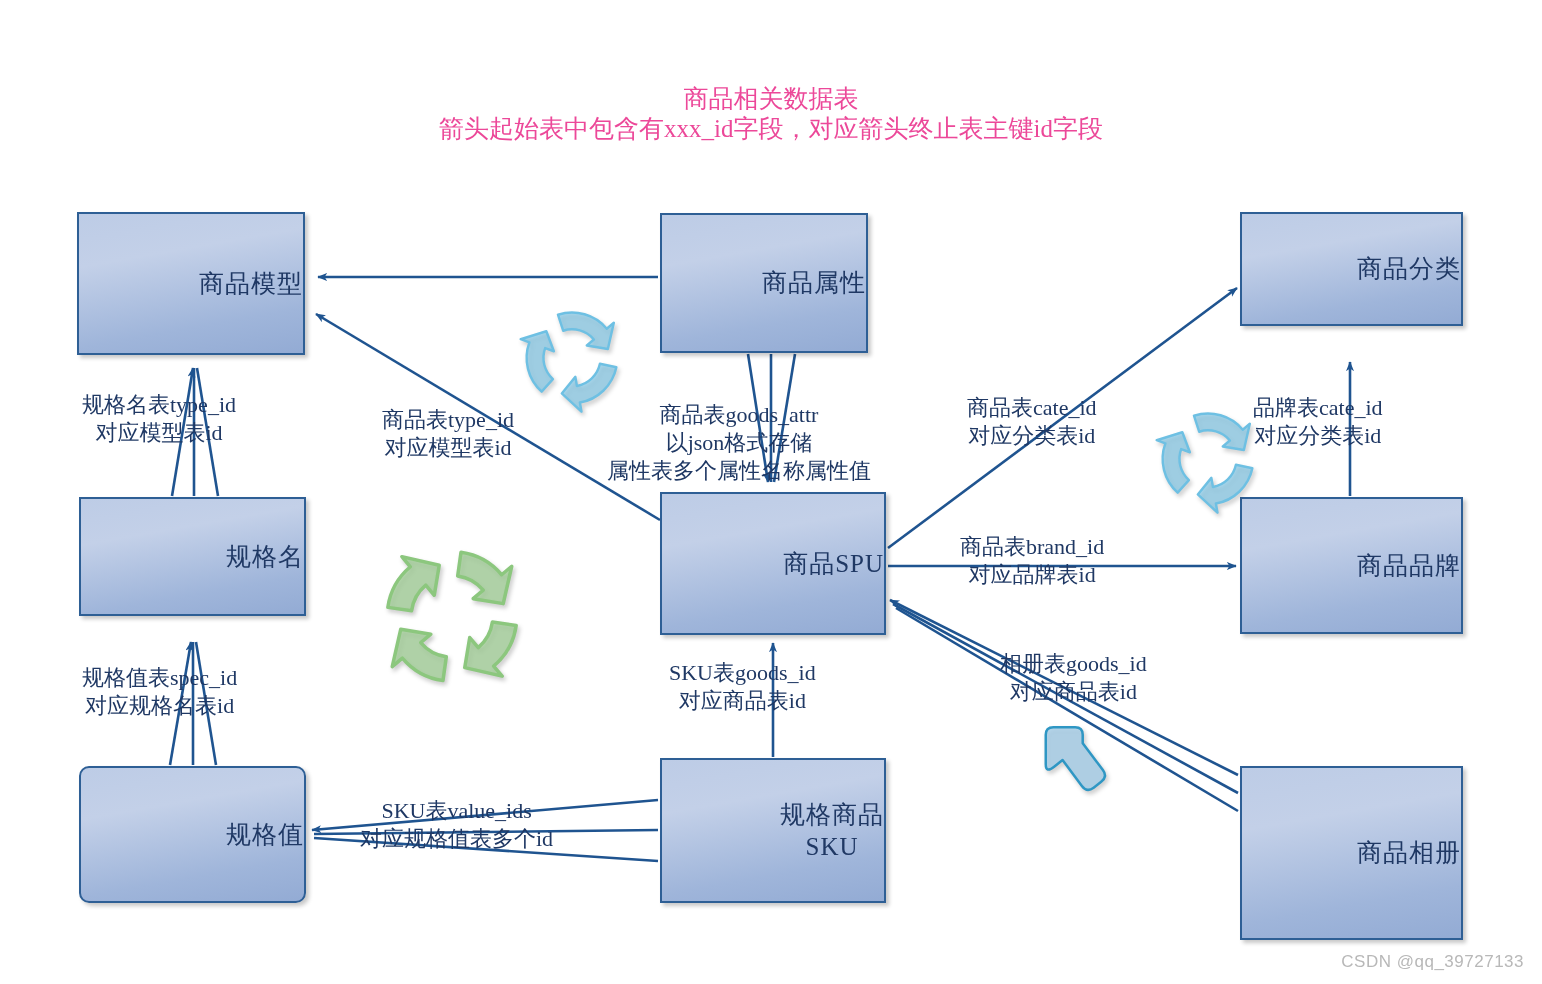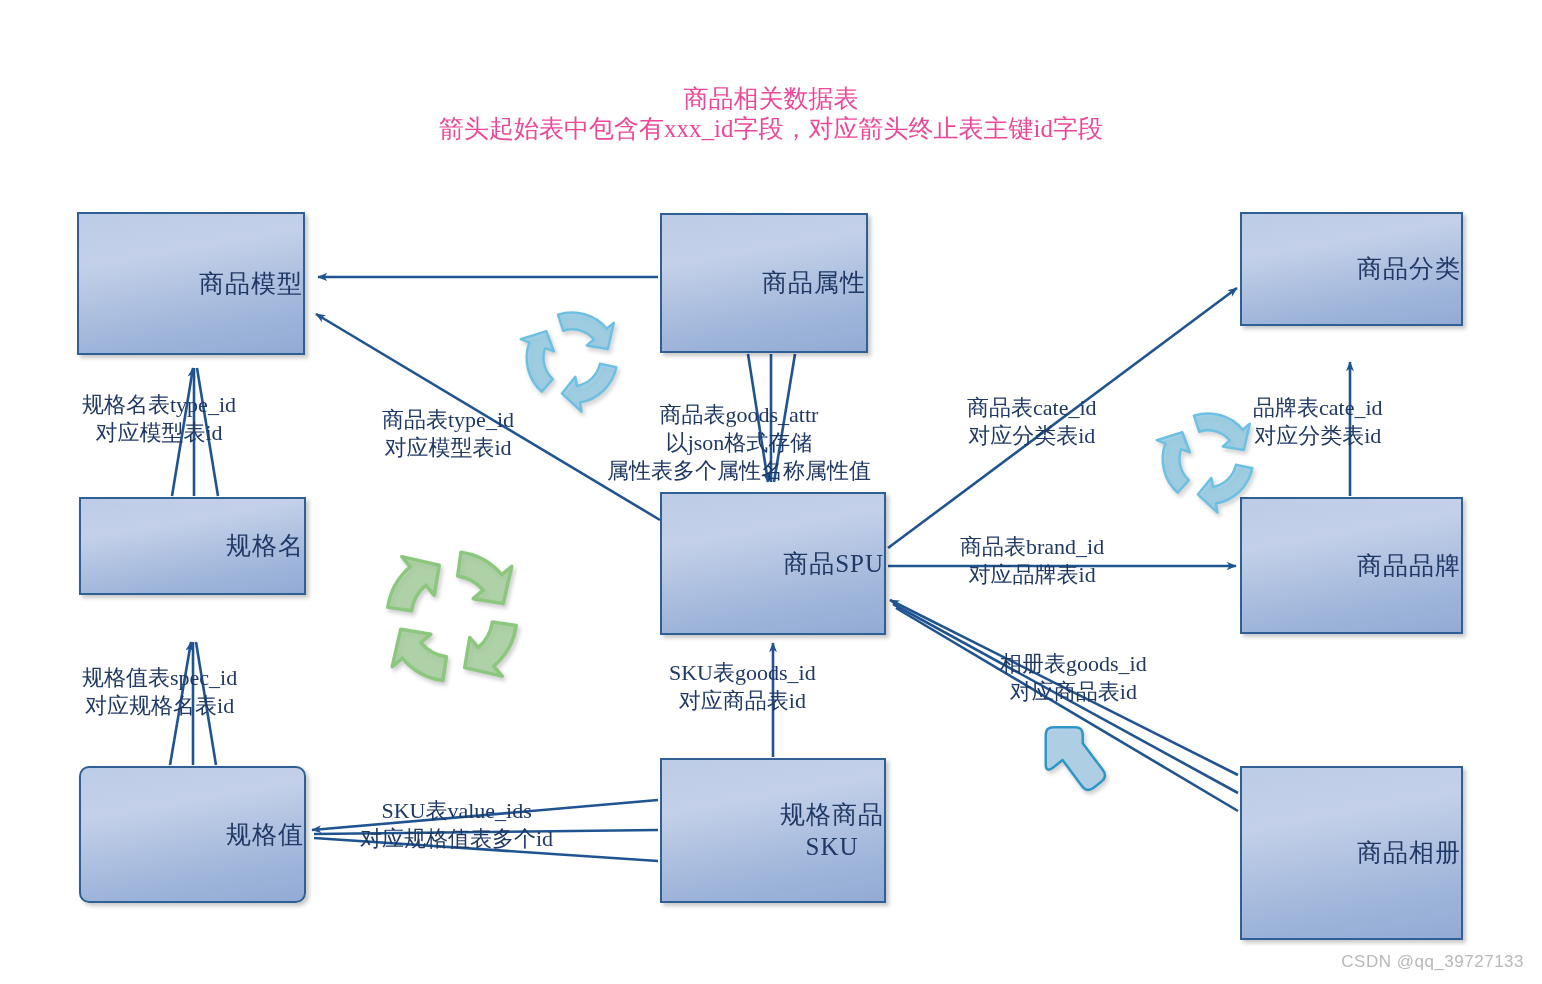--- a/index.html
+++ b/index.html
@@ -133,21 +133,21 @@
       <div class="node" style="left: 660px; top: 213px; width: 208px; height: 140px;">
         <div>
           <span class="node-label">商品属性</span>
         </div>
       </div>
       <div class="node" style="left: 1240px; top: 212px; width: 223px; height: 114px; font-family: Liberation Serif, serif;">
         <div>
           <span class="node-label">商品分类</span>
         </div>
       </div>
-      <div class="node" style="left: 79px; top: 497px; width: 227px; height: 98px; padding-left: 32px;">
+      <div class="node" style="left: 79px; top: 497px; width: 227px; height: 119px; padding-left: 32px;">
         <div>
           <span class="node-label">规格名</span>
         </div>
       </div>
       <div class="node" style="left: 660px; top: 492px; width: 226px; height: 143px;">
         <div>
           <span class="node-label">商品SPU</span>
         </div>
       </div>
       <div class="node" style="left: 1240px; top: 497px; width: 223px; height: 137px;">

